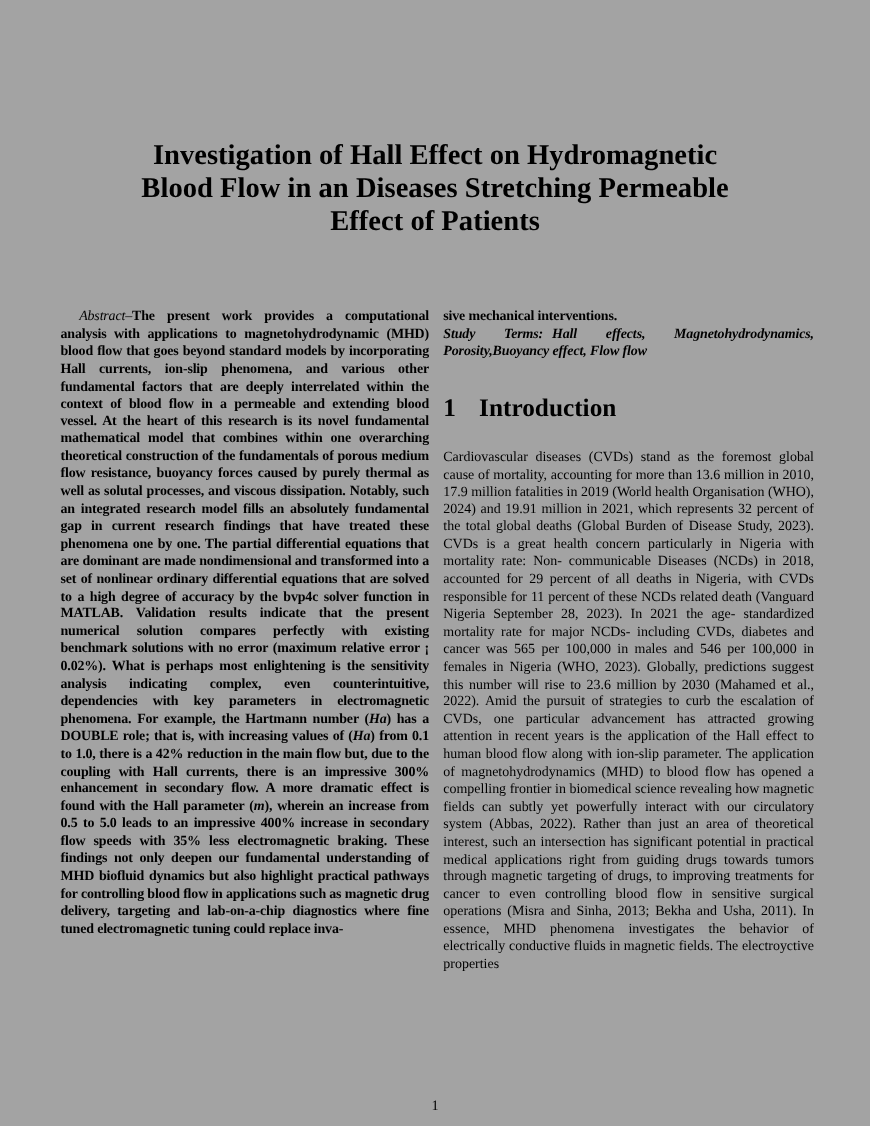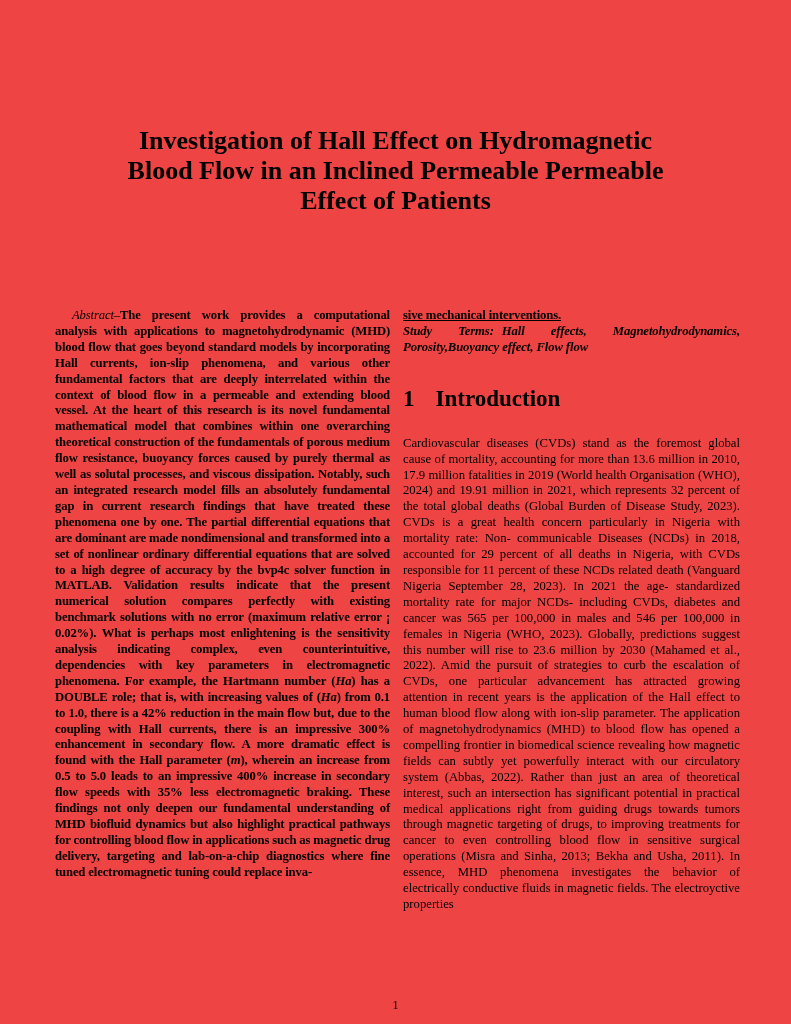--- a/index.html
+++ b/index.html
@@ -1,59 +1,58 @@
 <!DOCTYPE html>
 <html><head>
 <meta charset="utf-8">
 <style>
   html, body { margin: 0; padding: 0; background: #ffffff; }
   .page {
     position: relative;
     width: 791px;
     height: 1024px;
-    background: #ef4444;
+    background: #a3a3a3;
     color: #000000;
     font-family: "Liberation Serif", "DejaVu Serif", serif;
     overflow: hidden;
   }
   .title-block {
     padding-top: 126px;
     text-align: center;
     font-weight: bold;
     font-size: 26px;
     line-height: 30px;
   }
   .title-line { display: block; }
   .columns {
     display: flex;
     gap: 13px;
     padding-left: 55px;
     padding-right: 51px;
-    margin-top: 92px;
+    margin-top: 64px;
     font-size: 12.7px;
     line-height: 15.9px;
     text-align: justify;
   }
   .col-left  { width: 335px; }
   .col-right { width: 337px; }
   p { margin: 0; }
   .abstract {
     font-weight: bold;
     text-indent: 17px;
     letter-spacing: -0.15px;
   }
   .abstract-lead {
     font-style: italic;
     font-weight: normal;
   }
   .seg-i { font-style: italic; }
   .abstract-cont {
     font-weight: bold;
     letter-spacing: -0.15px;
-    text-decoration: underline;
   }
   .index-terms {
     font-weight: bold;
     font-style: italic;
     letter-spacing: -0.1px;
   }
   .index-terms-label { margin-right: 8px; }
   .section-heading {
     margin: 33px 0 27px 0;
     font-size: 23px;
@@ -73,21 +72,21 @@
     color: #000000;
   }
 </style>
 </head>
 <body>
 
 <div class="page">
 
   <div class="title-block">
     <span class="title-line">Investigation of Hall Effect on Hydromagnetic</span>
-    <span class="title-line">Blood Flow in an Inclined Permeable Permeable</span>
+    <span class="title-line">Blood Flow in an Diseases Stretching Permeable</span>
     <span class="title-line">Effect of Patients</span>
   </div>
 
   <div class="columns">
 
     <div class="col-left">
       <p class="abstract"><span class="abstract-lead">Abstract–</span><span><span>The present work provides a computational analysis with applications to magnetohydrodynamic (MHD) blood flow that goes beyond standard models by incorporating Hall currents, ion-slip phenomena, and various other fundamental factors that are deeply interrelated within the context of blood flow in a permeable and extending blood vessel. At the heart of this research is its novel fundamental mathematical model that combines within one overarching theoretical construction of the fundamentals of porous medium flow resistance, buoyancy forces caused by purely thermal as well as solutal processes, and viscous dissipation. Notably, such an integrated research model fills an absolutely fundamental gap in current research findings that have treated these phenomena one by one. The partial differential equations that are dominant are made nondimensional and transformed into a set of nonlinear ordinary differential equations that are solved to a high degree of accuracy by the bvp4c solver function in MATLAB. Validation results indicate that the present numerical solution compares perfectly with existing benchmark solutions with no error (maximum relative error ¡ 0.02%). What is perhaps most enlightening is the sensitivity analysis indicating complex, even counterintuitive, dependencies with key parameters in electromagnetic phenomena. For example, the Hartmann number (</span><span class="seg-i">Ha</span><span>) has a DOUBLE role; that is, with increasing values of (</span><span class="seg-i">Ha</span><span>) from 0.1 to 1.0, there is a 42% reduction in the main flow but, due to the coupling with Hall currents, there is an impressive 300% enhancement in secondary flow. A more dramatic effect is found with the Hall parameter (</span><span class="seg-i">m</span><span>), wherein an increase from 0.5 to 5.0 leads to an impressive 400% increase in secondary flow speeds with 35% less electromagnetic braking. These findings not only deepen our fundamental understanding of MHD biofluid dynamics but also highlight practical pathways for controlling blood flow in applications such as magnetic drug delivery, targeting and lab-on-a-chip diagnostics where fine tuned electromagnetic tuning could replace inva-</span></span></p>
     </div>
 
     <div class="col-right">

